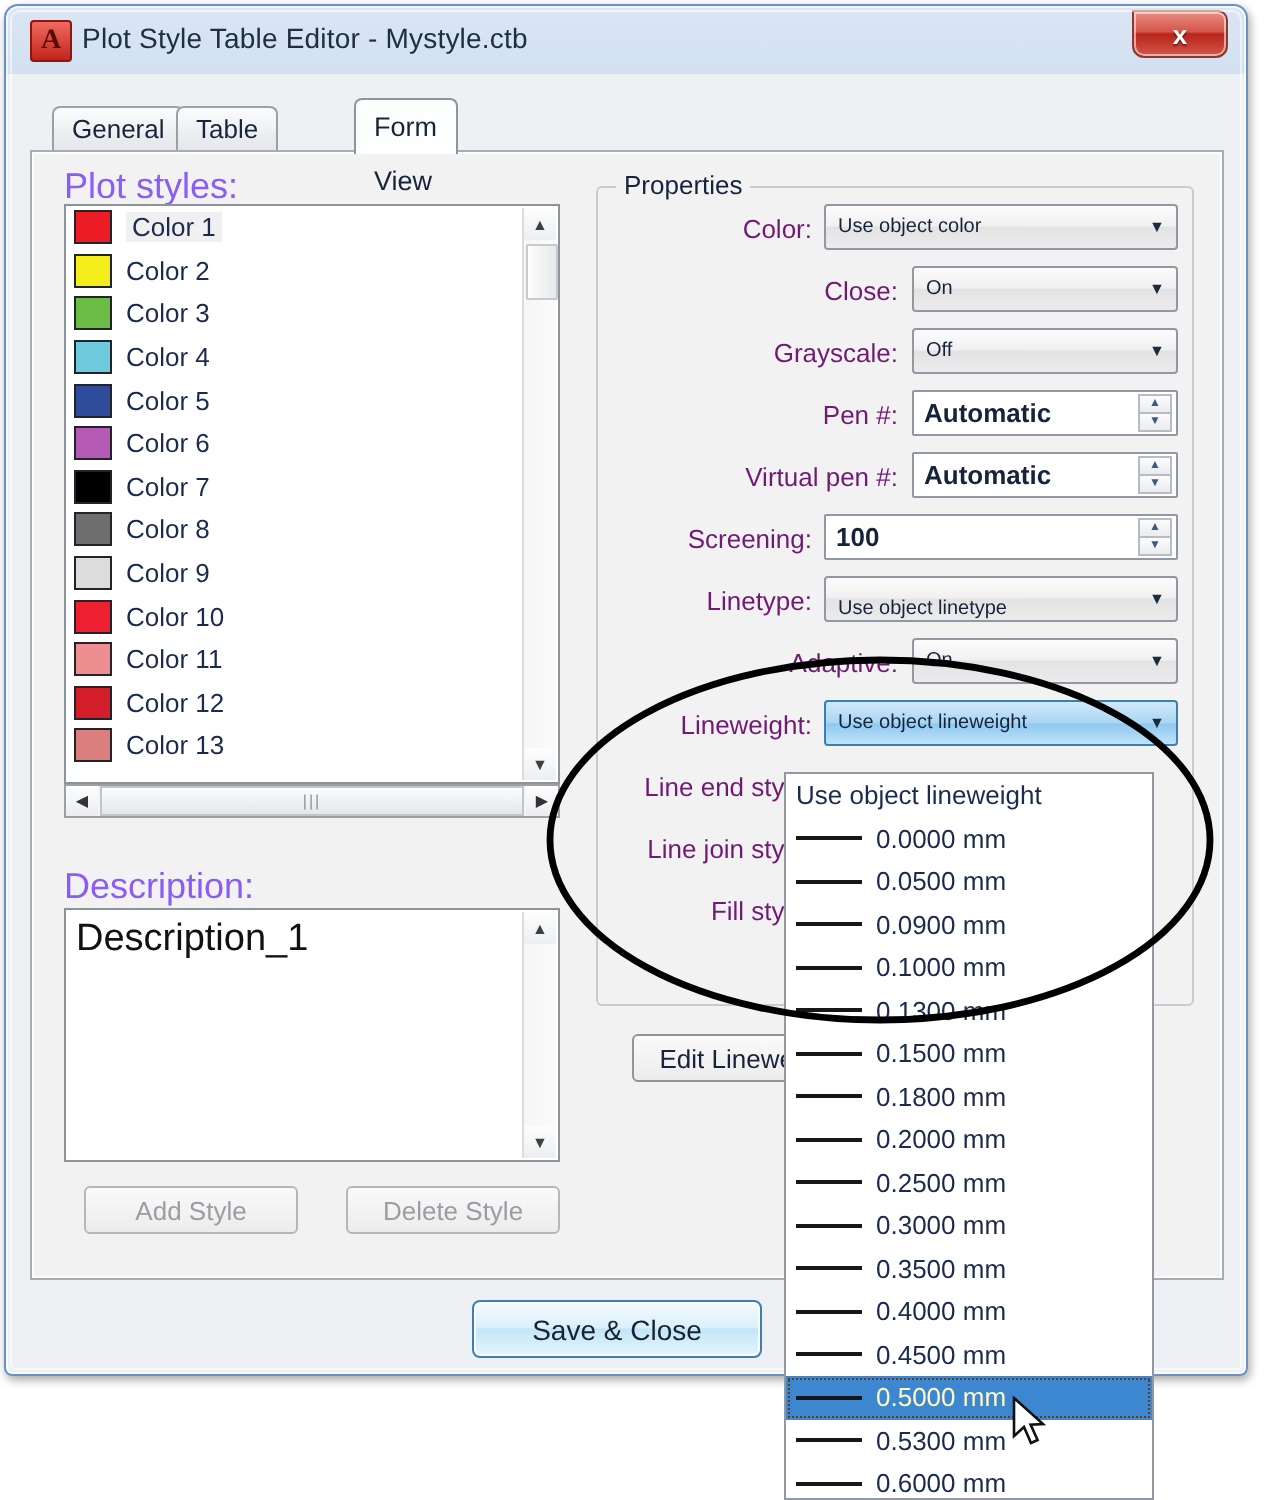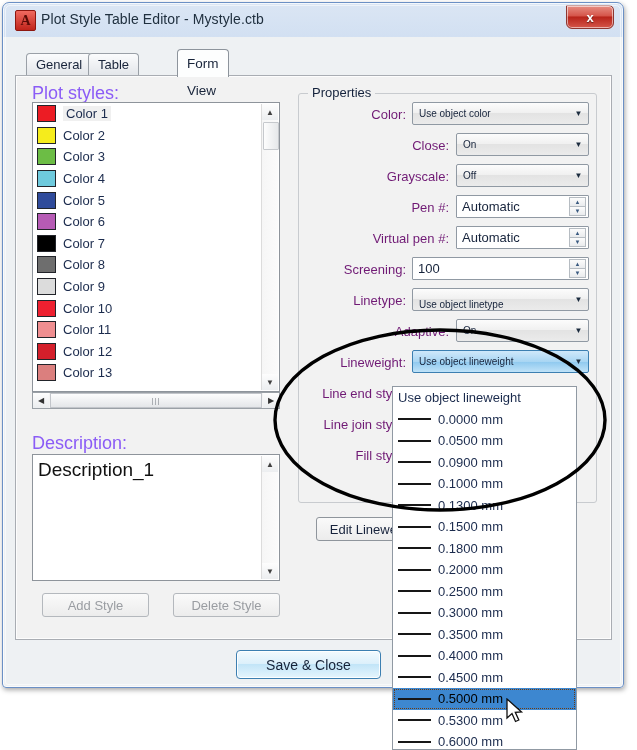--- a/index.html
+++ b/index.html
@@ -168,21 +168,21 @@
     font-size:8px;color:#1b2b3e;
   }
   .combo.open{
     background:linear-gradient(to bottom,#cfe8fa 0%,#a9d6f3 50%,#8fc9ef 52%,#bfe2f8 100%);
     border:1px solid #3c7fb1;
   }
 
   .spin{
     position:absolute;height:23px;box-sizing:border-box;
     background:#fff;border:1px solid #9099a3;border-radius:1px;
-    display:flex;align-items:center;
+    display:flex;align-items:center;font-weight:bold;
   }
   .spin .val{padding-left:5px;font-size:13px;color:#16233b;flex:1;}
   .spin .btns{
     width:17px;height:19px;margin-right:2px;display:flex;flex-direction:column;flex:none;
   }
   .spin .btns div{
     flex:1;background:linear-gradient(to bottom,#fcfcfc,#e9ebed);
     border:1px solid #b6bcc2;box-sizing:border-box;
     display:flex;align-items:center;justify-content:center;
     font-size:6px;color:#3a5a80;cursor:pointer;
@@ -199,21 +199,21 @@
     height:21.5px;display:flex;align-items:center;
     padding-left:5px;font-size:13px;color:#1b2b4d;cursor:pointer;box-sizing:border-box;
   }
   .dd-item .dash{
     display:inline-block;width:33px;flex:none;margin-right:7px;
     border-top:2px solid #171717;
   }
   .dd-item .dtxt{white-space:nowrap;}
   .dd-item.first{padding-left:5px;}
   .dd-item.sel{
-    background:#3d87d0;color:#000000;outline:1px dotted #6b3b13;outline-offset:-2px;
+    background:#3d87d0;color:#fef9c3;outline:1px dotted #6b3b13;outline-offset:-2px;
   }
   .dd-item.sel .dash{border-top-color:#171717;}
 
   
   .ellipse-anno{
     position:absolute;left:270px;top:325px;width:340px;height:190px;
     z-index:80;pointer-events:none;
   }
 
   

